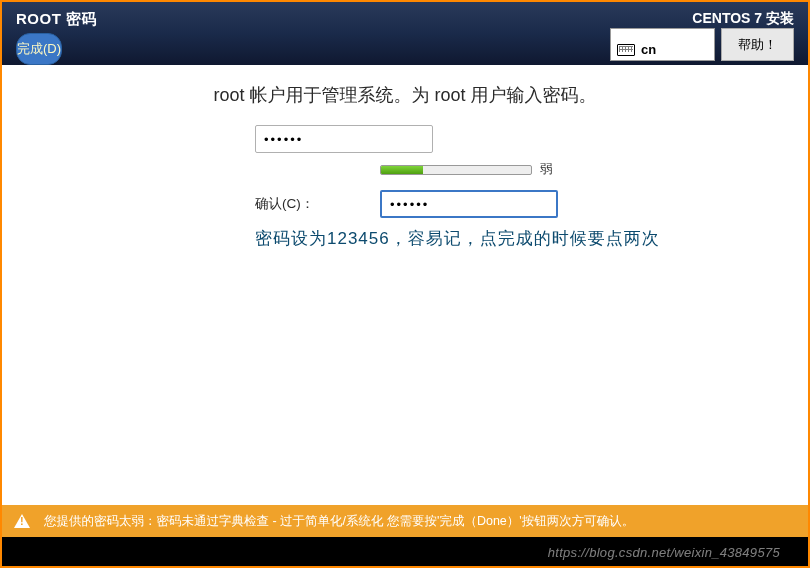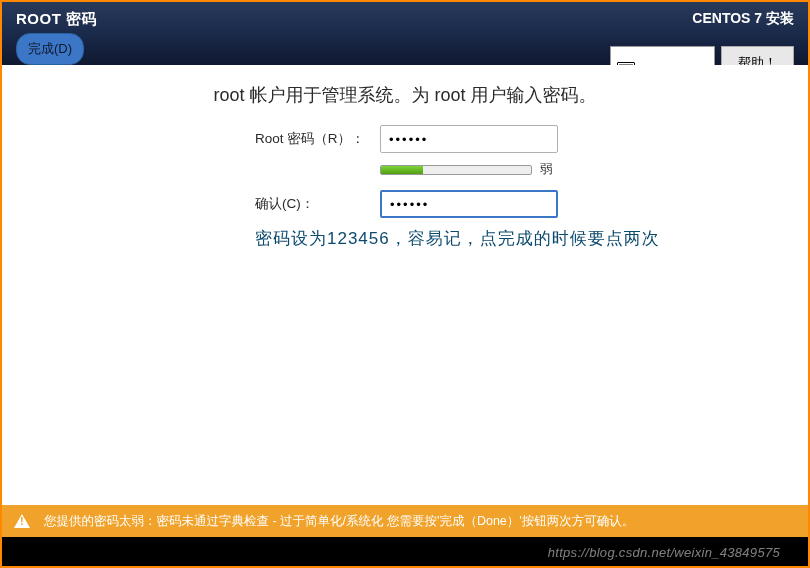--- a/index.html
+++ b/index.html
@@ -33,33 +33,33 @@
       gap: 4px;
     }
     .header-title {
       color: #fff;
       font-size: 15px;
       font-weight: bold;
       letter-spacing: 0.5px;
     }
     .done-button {
       background: #3b77c6;
-      color: #0f172a;
+      color: #fef9c3;
       border: 1px solid #2960a0;
       border-radius: 14px;
-      padding: 6px 11px;
+      padding: 6px 0;
       font-size: 13px;
       cursor: pointer;
       width: fit-content;
     }
     .header-right {
       display: flex;
       flex-direction: column;
       align-items: flex-end;
-      gap: 18px;
+      gap: 0;
     }
     .installer-title {
       color: #fff;
       font-size: 14px;
       font-weight: bold;
     }
     .header-right-row {
       display: flex;
       gap: 6px;
       align-items: stretch;
@@ -232,21 +232,20 @@
         </div>
         <button class="help-button">帮助！</button>
       </div>
     </div>
   </div>
 
   <div class="content">
     <div class="instruction">root 帐户用于管理系统。为 root 用户输入密码。</div>
 
     <div class="form-row">
-      <label class="form-label">Root 密码（R）：</label>
       <input type="text" class="password-input" readonly="" value="••••••" style="">
     </div>
 
     <div class="strength-row">
       <div class="strength-bar">
         <div class="strength-fill"></div>
       </div>
       <span class="strength-text">弱</span>
     </div>
 

